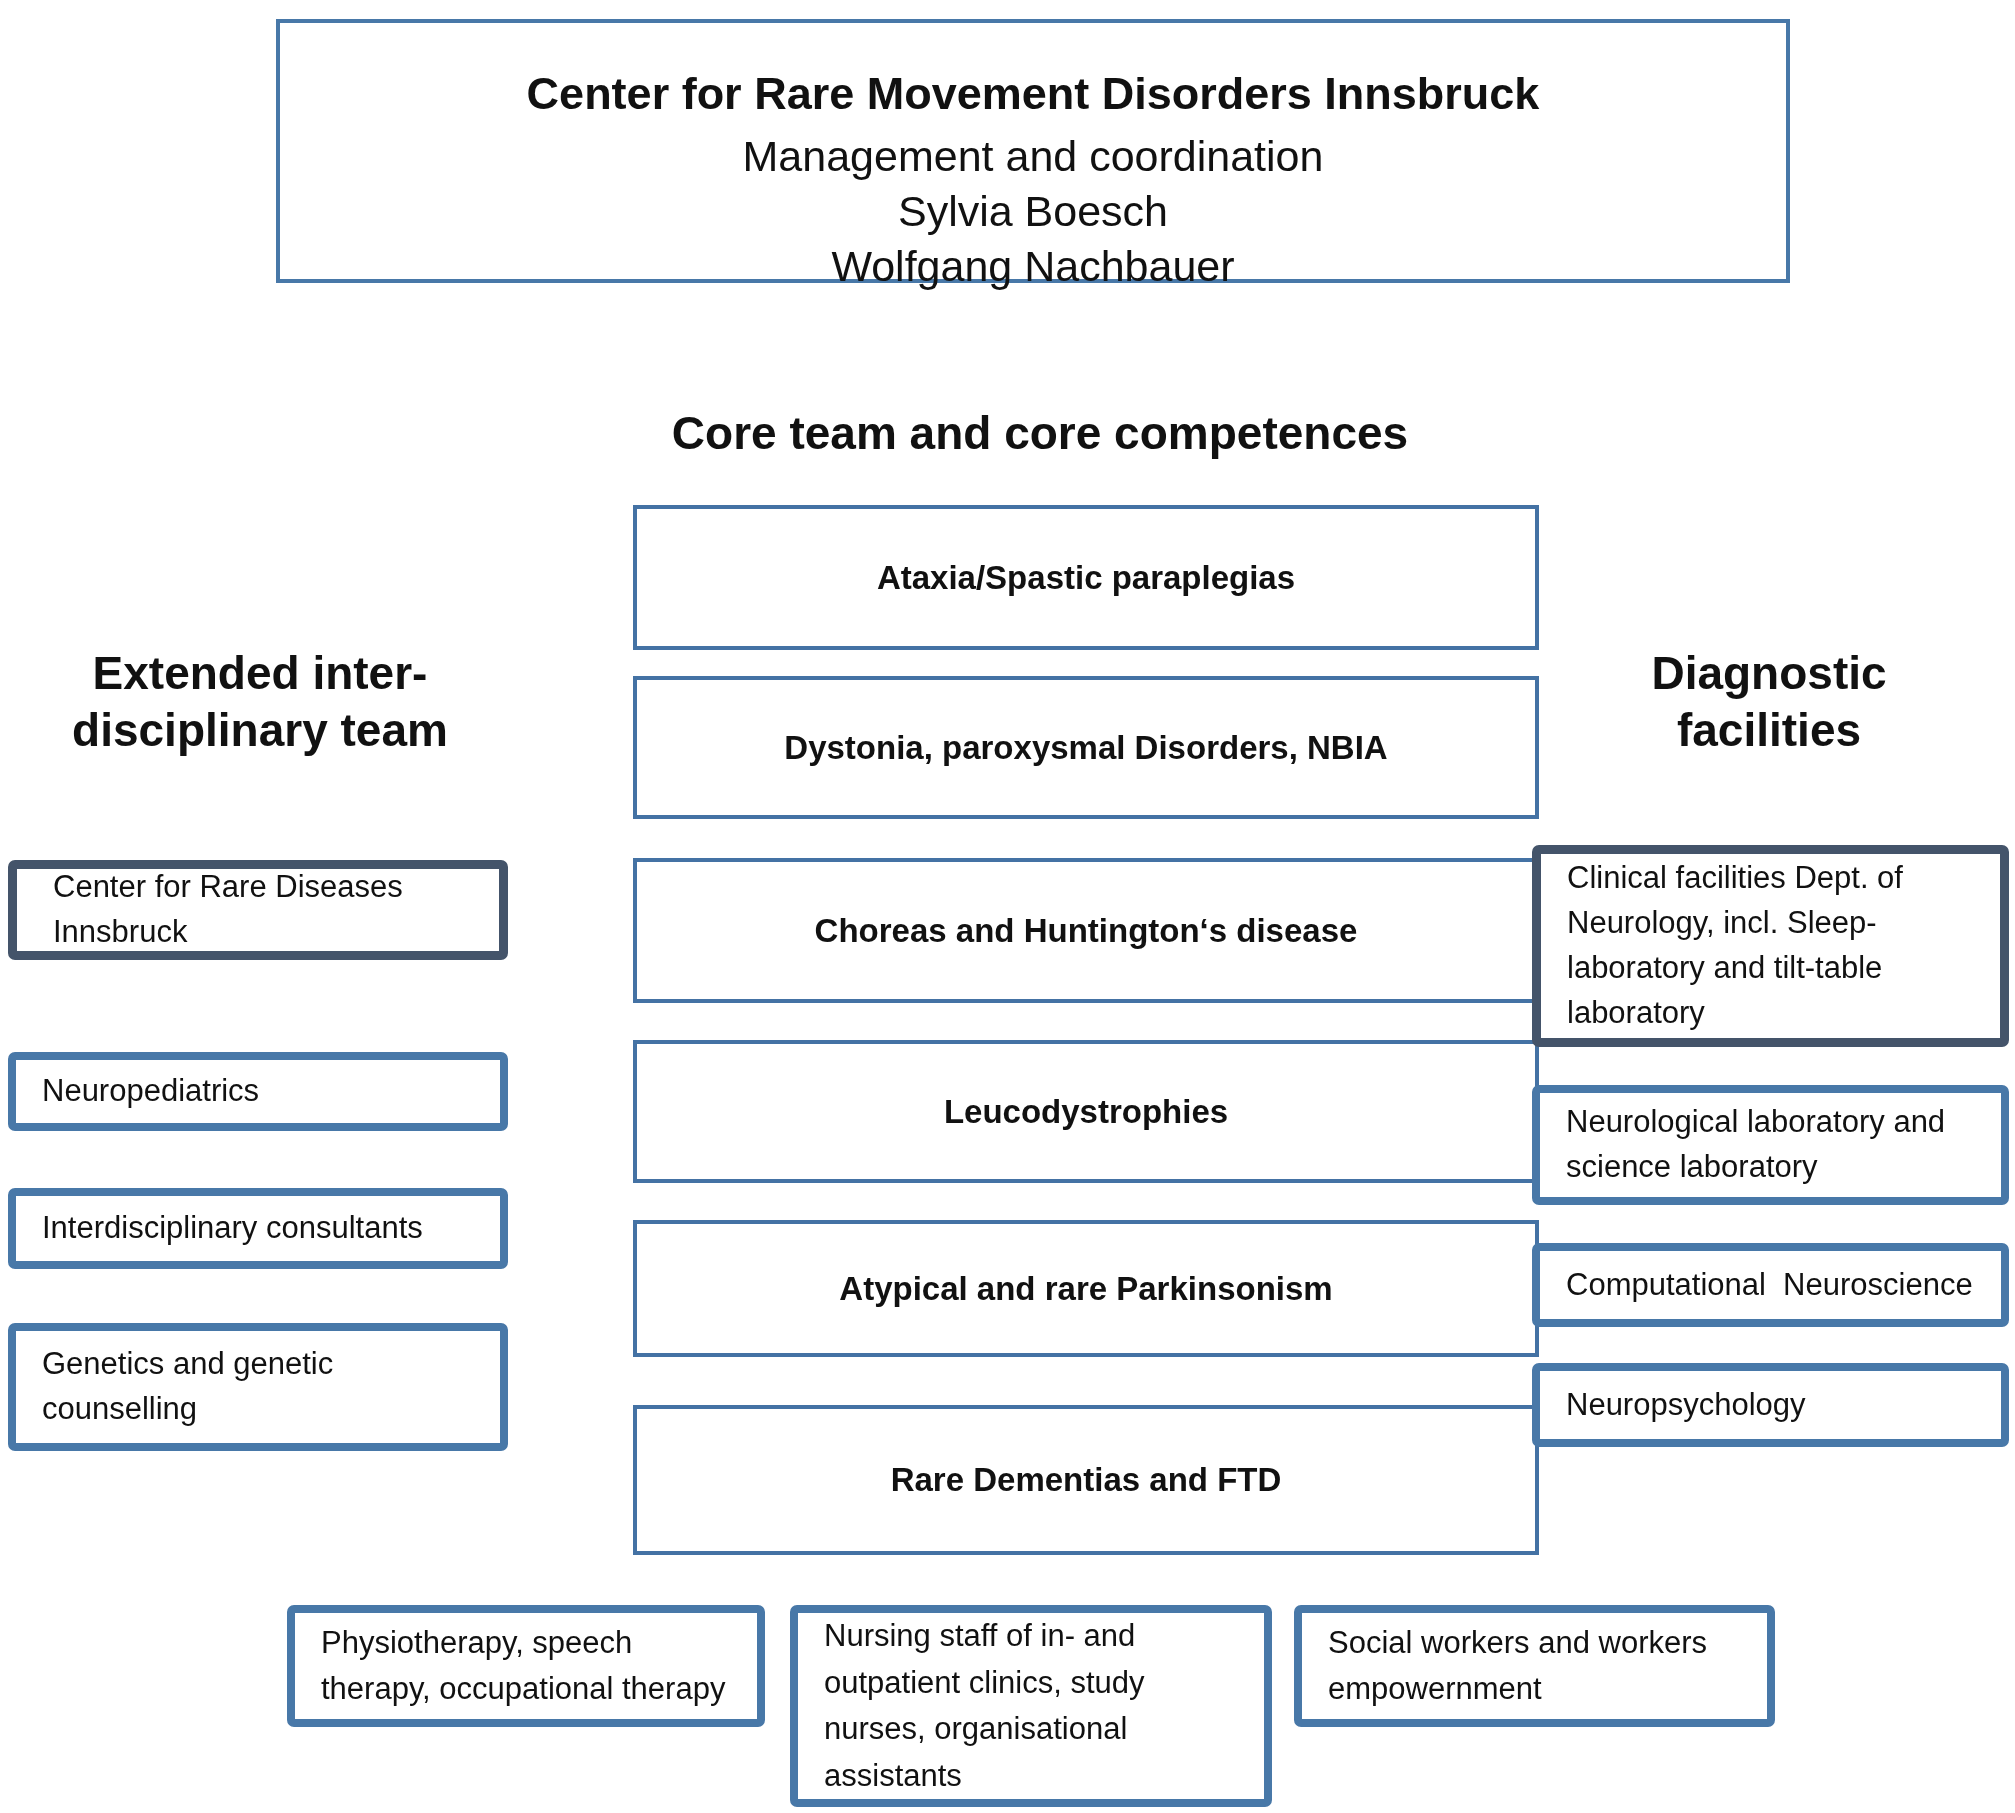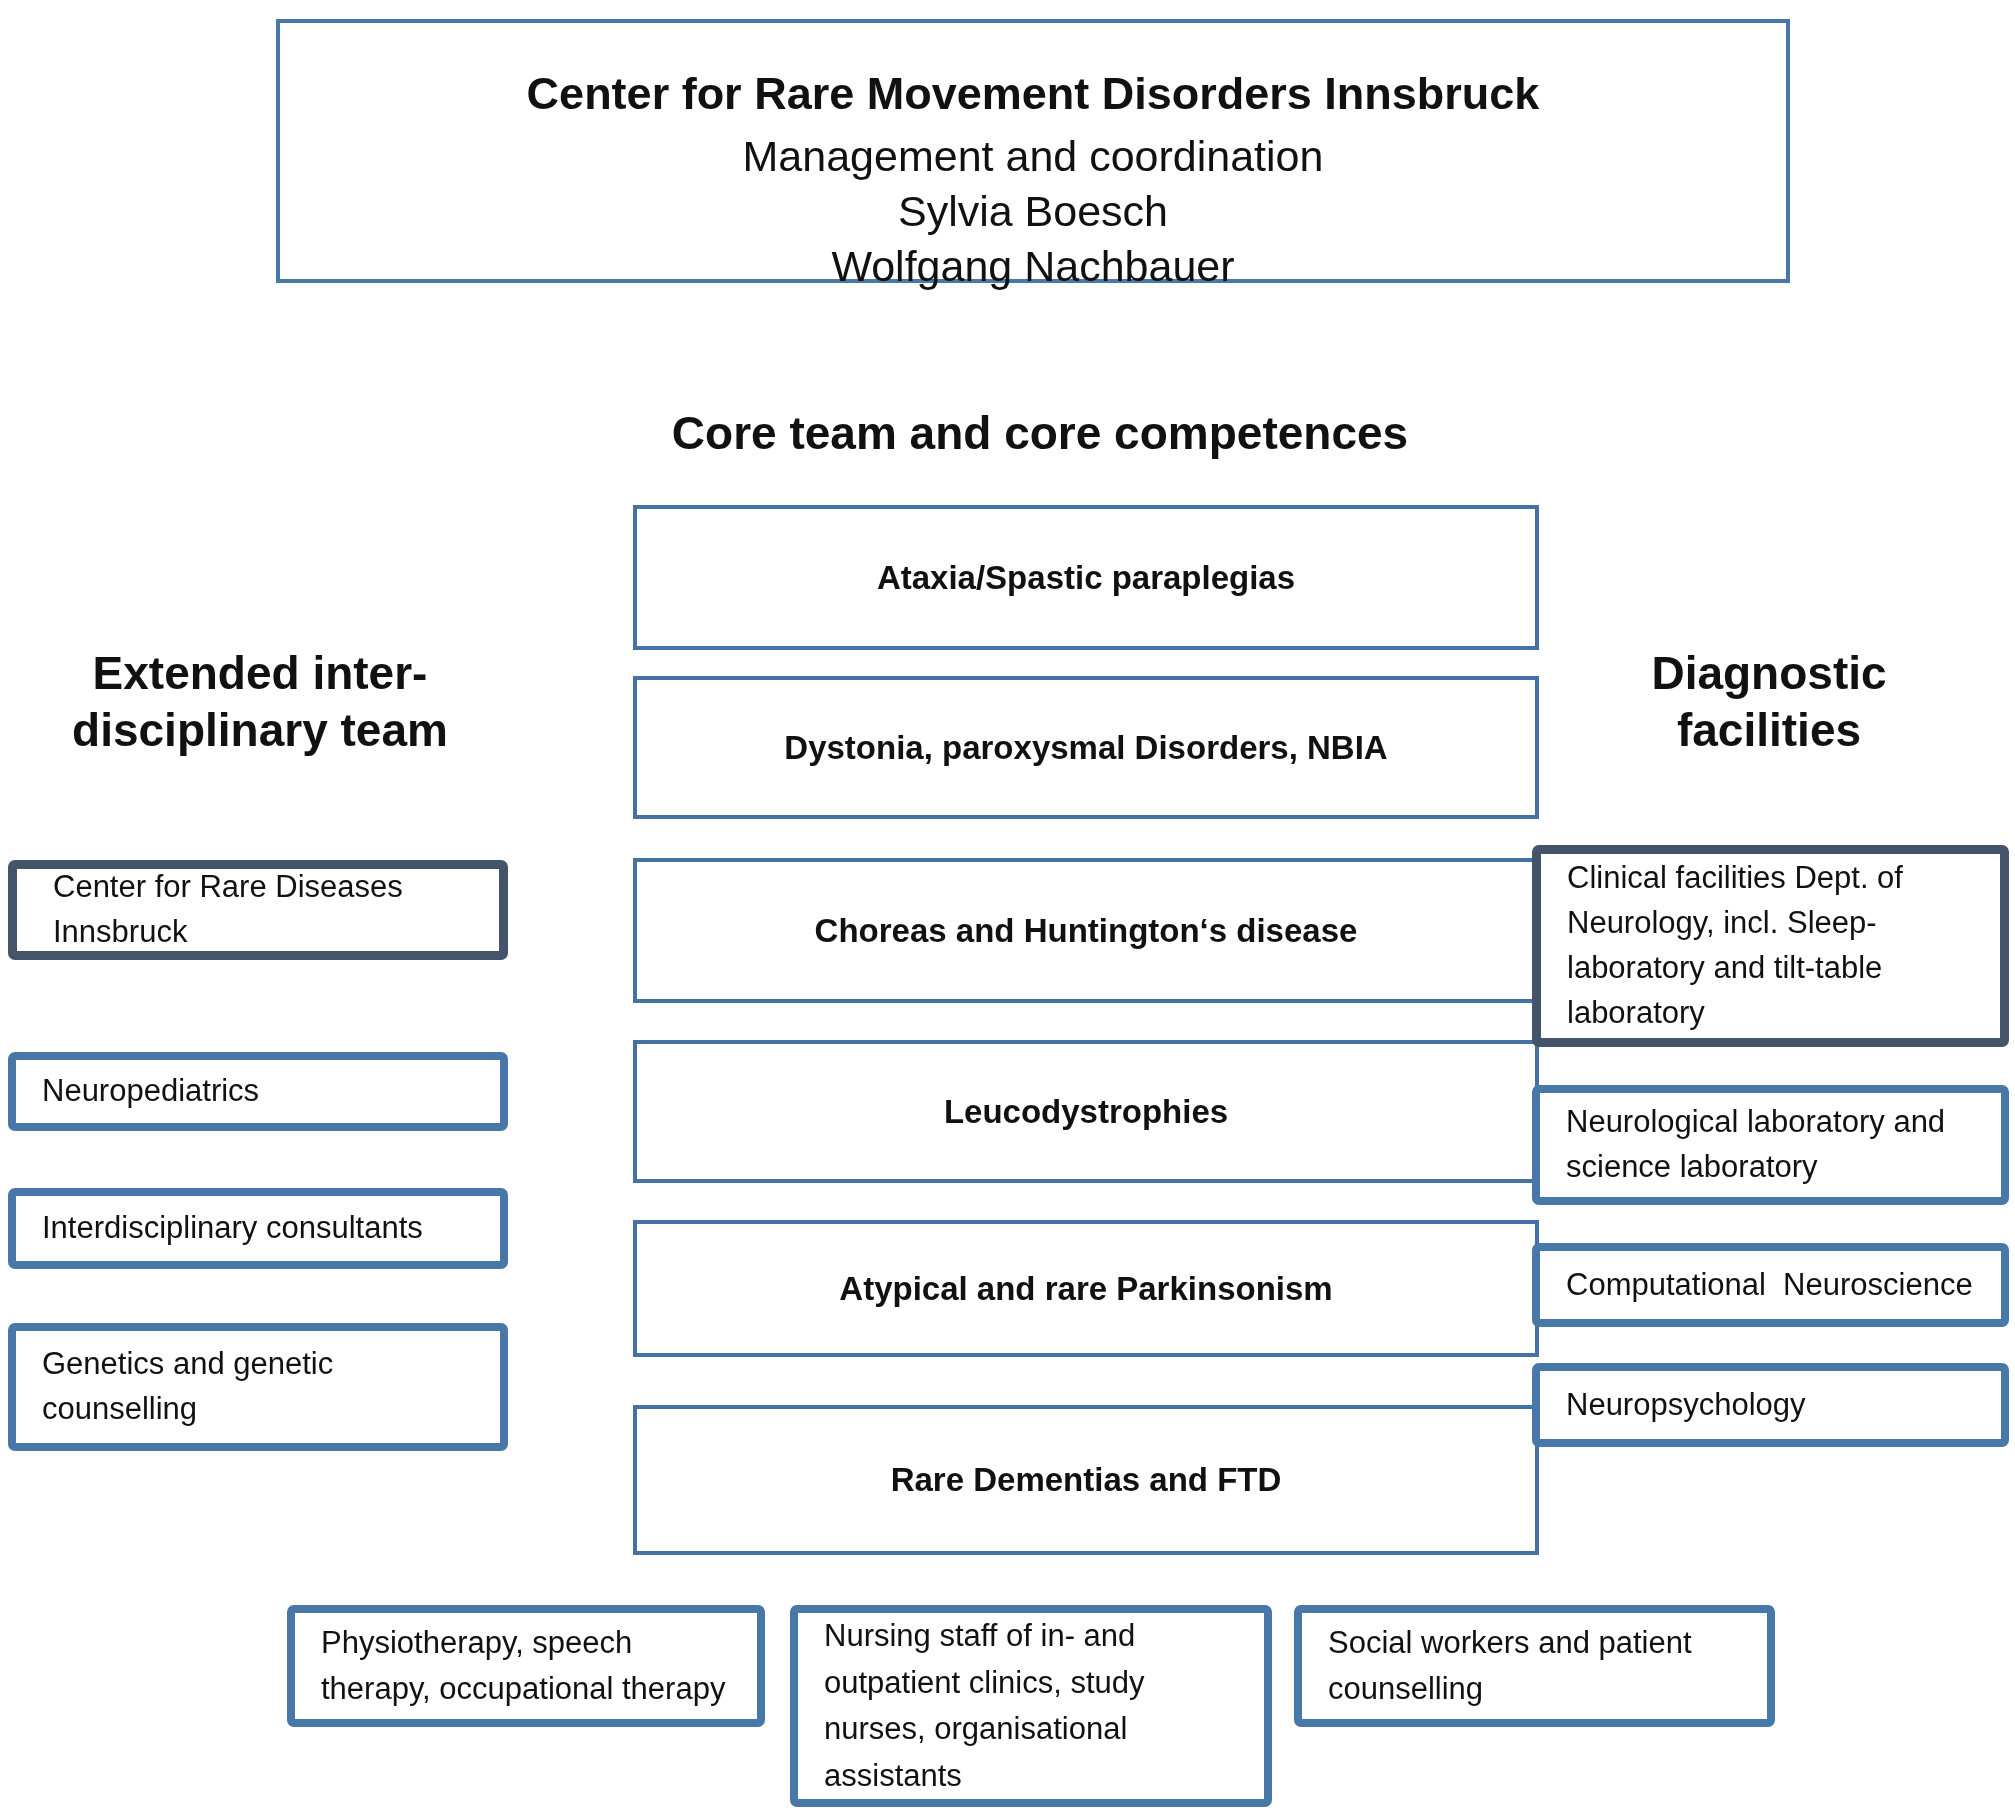--- a/index.html
+++ b/index.html
@@ -171,16 +171,16 @@
     <span class="label">Neuropsychology</span>
   </div>
 
   <div class="abs side-box bottom-box bottom-box-0">
     <span class="label">Physiotherapy, speech therapy, occupational therapy</span>
   </div>
   <div class="abs side-box bottom-box bottom-box-1">
     <span class="label">Nursing staff of in- and outpatient clinics, study nurses, organisational assistants</span>
   </div>
   <div class="abs side-box bottom-box bottom-box-2">
-    <span class="label">Social workers and patient counselling</span>
+    <span class="label">Social workers and workers empowernment</span>
   </div>
 
 </div>
 
 </body></html>

